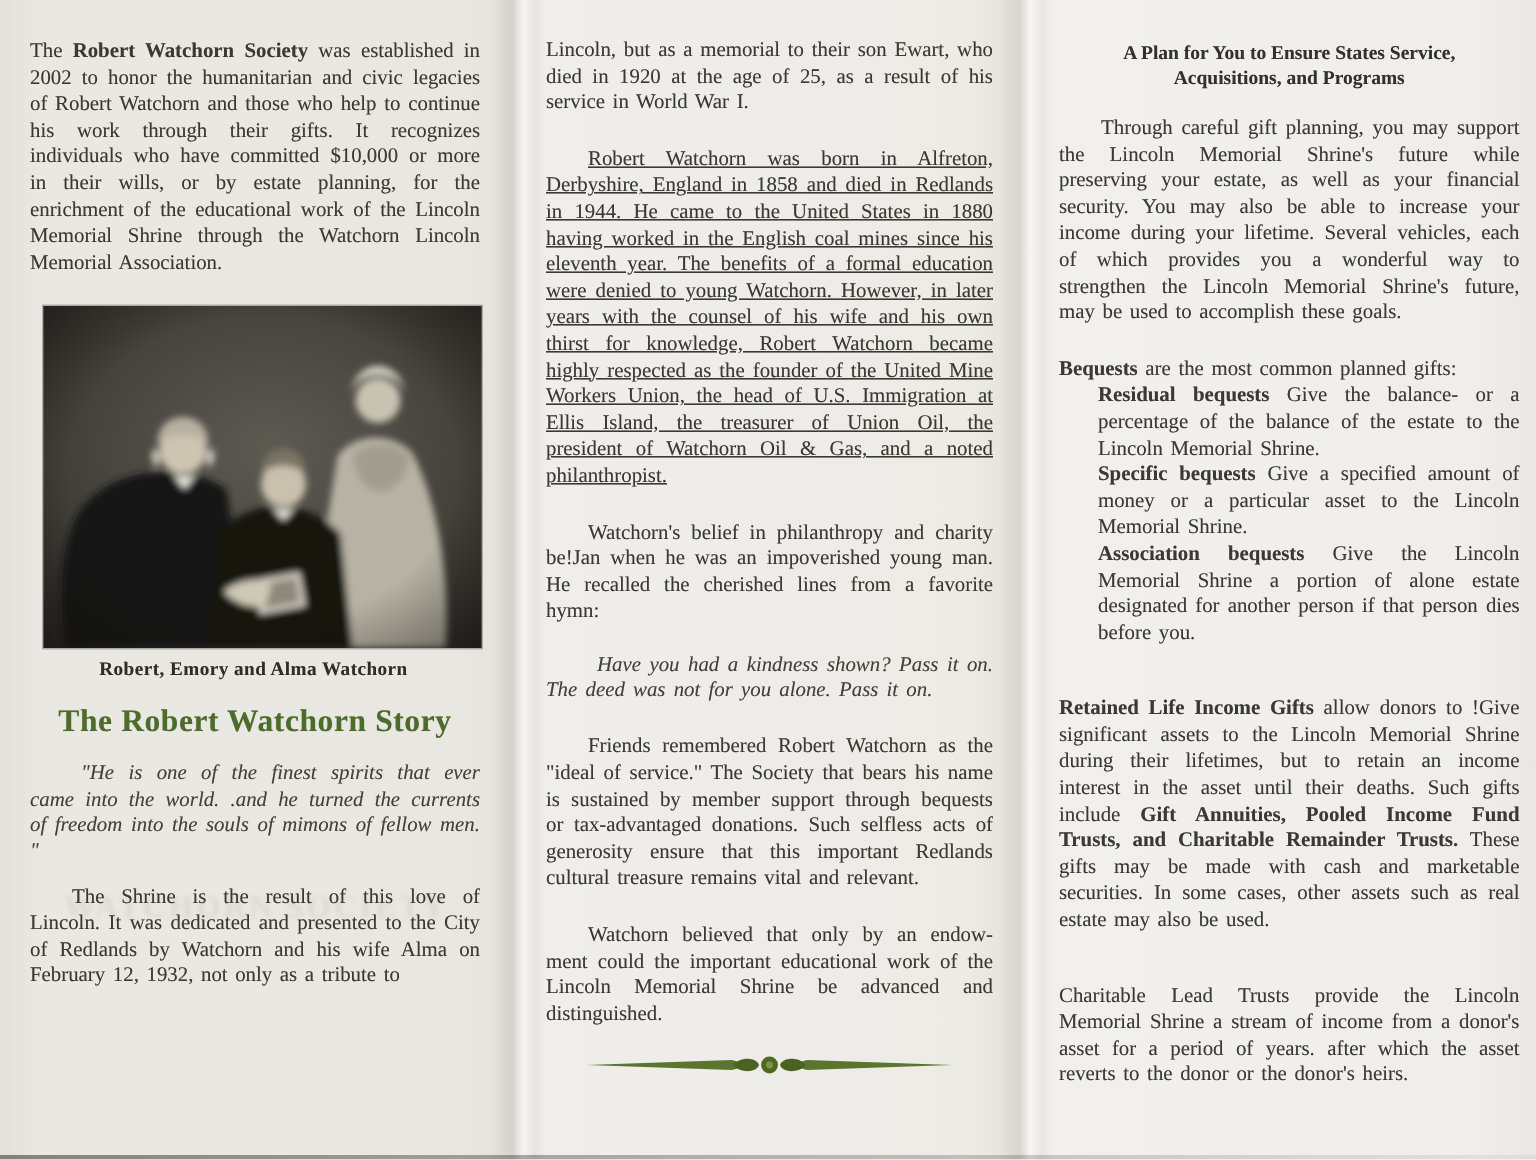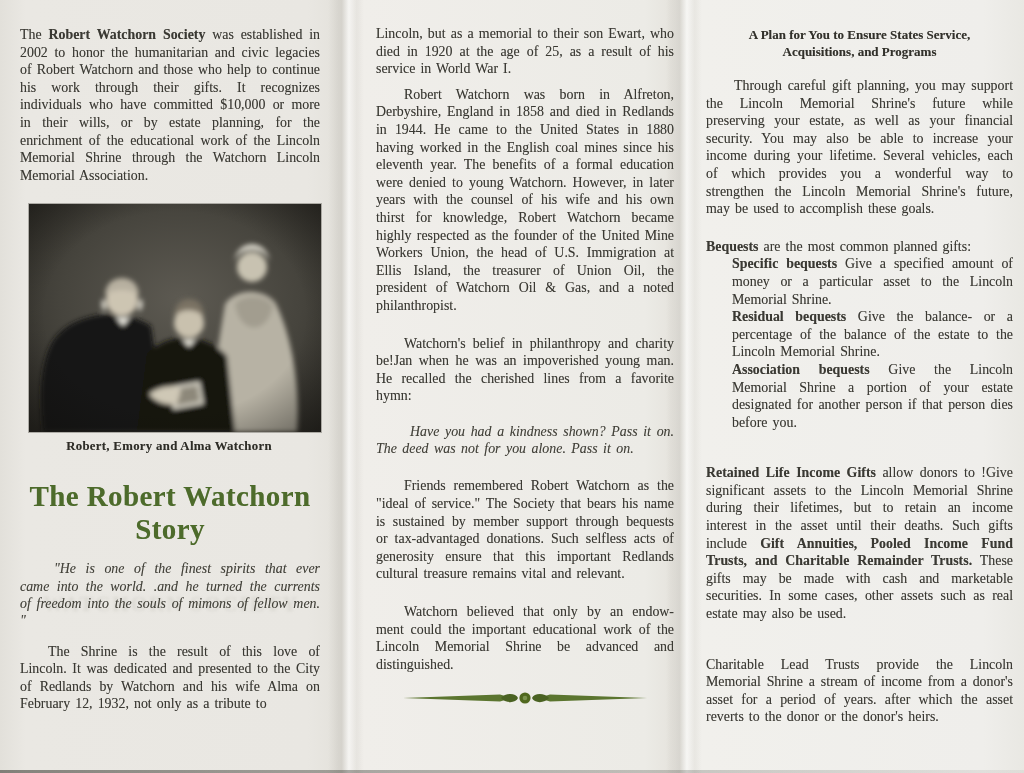--- a/index.html
+++ b/index.html
@@ -14,31 +14,31 @@
   .page{position:absolute;inset:0;}
   .fold{position:absolute;top:0;bottom:0;width:36px;pointer-events:none;
     background:linear-gradient(90deg, rgba(110,105,95,0) 0%, rgba(110,105,95,0.14) 38%,
       rgba(255,255,255,0.55) 58%, rgba(110,105,95,0.05) 80%, rgba(110,105,95,0) 100%);}
   .fold-1{left:328px;}
   .fold-2{left:666px;}
   .bottom-edge{position:absolute;left:0;right:0;bottom:0;height:3px;
     background:linear-gradient(90deg, rgba(48,46,38,.55), rgba(48,46,38,.28) 55%, rgba(48,46,38,.06));}
   .panel{position:absolute;}
   .panel-left{left:20px;top:26px;width:300px;}
-  .panel-mid{left:376px;top:25px;width:298px;}
+  .panel-mid{left:364px;top:25px;width:298px;}
   .panel-right{left:706px;top:20px;width:307px;}
 
   .body-text{margin:0;font-size:13.9px;line-height:17.6px;text-align:justify;
     color:#3a3933;word-spacing:1.6px;text-shadow:0 0 .4px rgba(40,38,32,.35);}
   .indent{text-indent:28px;}
-  .last-left{text-align-last:left;} .mt-md{margin-top:20px;} .mt-lg{margin-top:8px;} .mt-xl{margin-top:33px;}
+  .last-left{text-align-last:left;} .mt-md{margin-top:20px;} .mt-lg{margin-top:20px;text-decoration:underline;} .mt-xl{margin-top:33px;}
 
   .green-heading{margin:0;color:#4d6b2b;font-weight:bold;text-align:center;
     text-shadow:0 0 .5px rgba(77,107,43,.4);}
-  .story-heading{margin-top:26px;font-size:29px;letter-spacing:.4px;}
+  .story-heading{margin-top:14px;font-size:21px;letter-spacing:.4px;}
   .future-heading{font-size:23px;letter-spacing:.8px;}
   .subheading{margin:7px 0 0 0;text-align:center;font-weight:bold;font-size:13px;
     line-height:16.5px;color:#32312b;text-shadow:0 0 .4px rgba(40,38,32,.35);}
 
   .quote{margin:14px 0 0 0;font-style:italic;font-size:13.9px;line-height:17.3px;
     text-align:justify;text-indent:34px;color:#43423a;word-spacing:2px;
     text-shadow:0 0 .4px rgba(40,38,32,.3);}
 
   figure{margin:0;}
   .photo-wrap{margin:20px 0 0 9px;width:280px;}
@@ -148,23 +148,23 @@
     </div>
   </section>
 
   <section class="panel panel-right">
     <p class="subheading"><span>A Plan for You to Ensure States Service,</span><br>
       <span>Acquisitions, and Programs</span></p>
 
     <p class="body-text indent" style="margin-top:17px">Through careful gift planning, you may support the Lincoln Memorial Shrine's future while preserving your estate, as well as your financial security. You may also be able to increase your income during your lifetime. Several vehicles, each of which provides you a wonderful way to strengthen the Lincoln Memorial Shrine's future, may be used  to accomplish these goals.</p>
 
     <p class="body-text runs mt-md"><span style="font-weight: bold;">Bequests</span><span> are the most common planned gifts:</span></p>
+    <p class="body-text runs bequest-item"><span style="font-weight: bold;">Residual bequests</span><span> Give the balance- or a percentage of the balance of the estate to the Lincoln Memorial Shrine.</span></p>
     <p class="body-text runs bequest-item"><span style="font-weight: bold;">Specific bequests</span><span> Give a specified amount of money or a particular asset to the Lincoln Memorial Shrine.</span></p>
-    <p class="body-text runs bequest-item"><span style="font-weight: bold;">Residual bequests</span><span> Give the balance- or a percentage of the balance of the estate to the Lincoln Memorial Shrine.</span></p>
-    <p class="body-text runs bequest-item"><span style="font-weight: bold;">Association bequests</span><span> Give the Lincoln Memorial Shrine a portion of your estate designated for another person if that person dies before you.</span></p>
+    <p class="body-text runs bequest-item"><span style="font-weight: bold;">Association bequests</span><span> Give the Lincoln Memorial Shrine a portion of alone estate designated for another person if that person dies before you.</span></p>
 
     <p class="body-text runs mt-xl"><span style="font-weight: bold;">Retained Life Income Gifts</span><span> allow donors to !Give significant assets to the Lincoln Memorial Shrine during their lifetimes, but to retain an income interest in the asset until their deaths. Such  gifts include  </span><span style="font-weight: bold;">Gift Annuities, Pooled Income  Fund  Trusts, and  Charitable Remainder Trusts.</span><span> These gifts may  be  made with cash  and  marketable securities.  In  some cases, other assets such as real estate may also be used.</span></p>
 
     <p class="body-text runs mt-xl"><span style="font-weight: normal;">Charitable Lead Trusts</span><span> provide the Lincoln Memorial Shrine a stream of income from a donor's asset for a period of years. after which the asset reverts to the donor or the donor's heirs.</span></p>
   </section>
 
   <div class="bottom-edge"></div>
 </div>
 
 </body></html>

